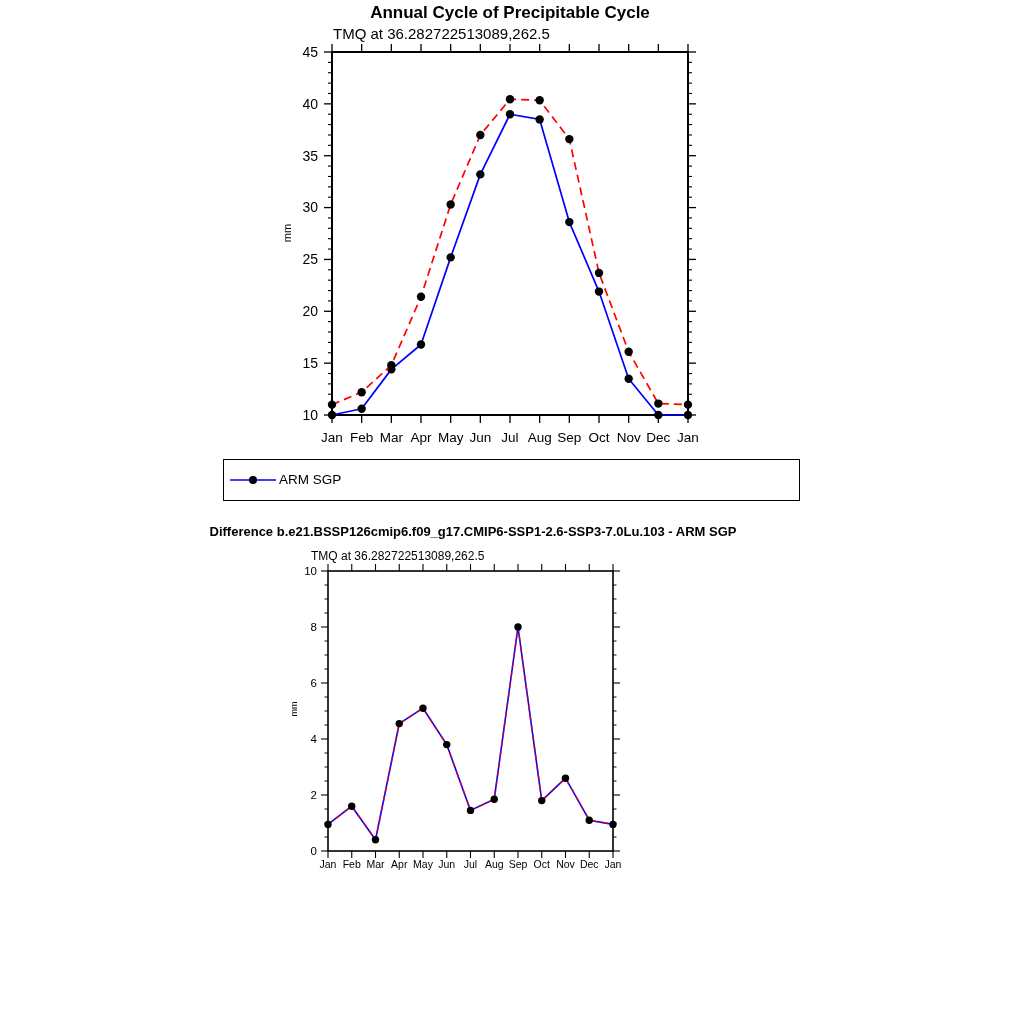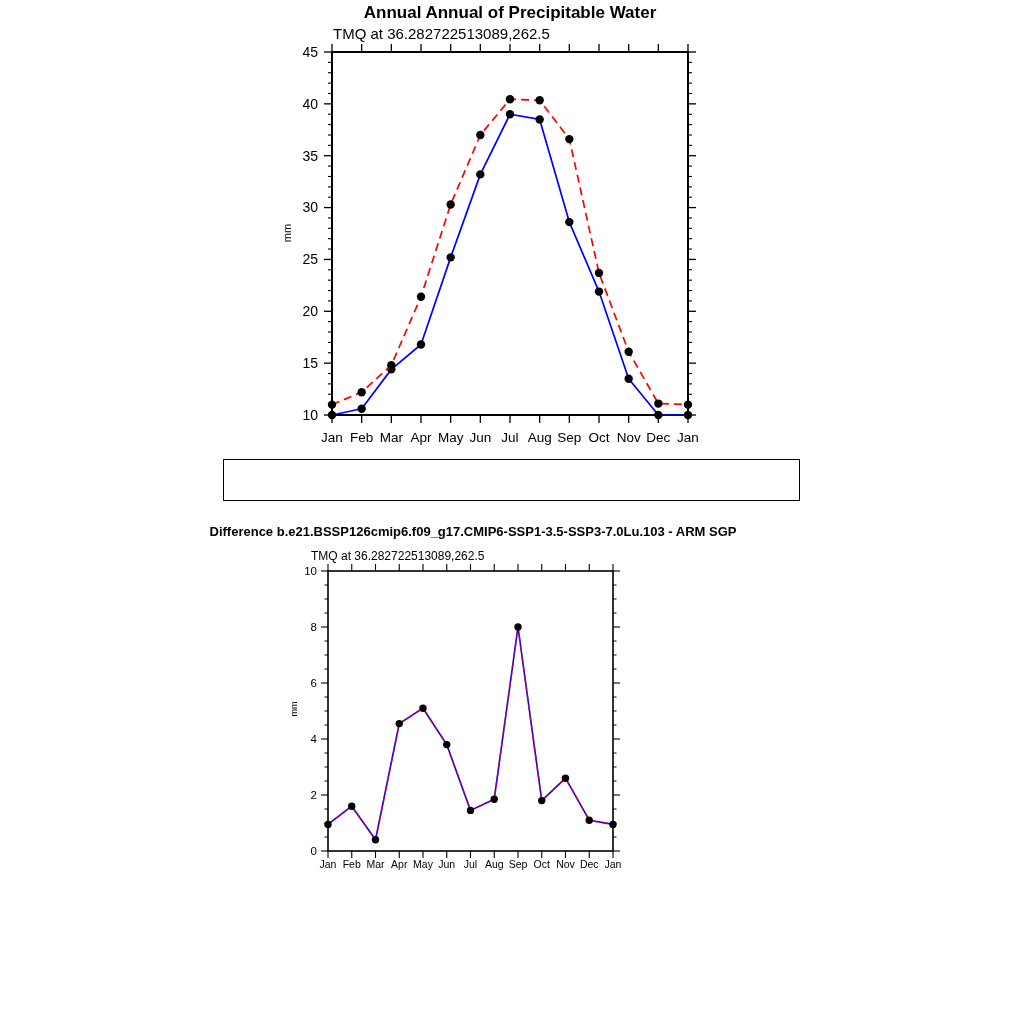--- a/index.html
+++ b/index.html
@@ -271,24 +271,31 @@
       <circle cx="446.75" cy="744.6" r="3.7" fill="#000000"></circle>
       <circle cx="470.5" cy="810.4" r="3.7" fill="#000000"></circle>
       <circle cx="494.25" cy="799.2" r="3.7" fill="#000000"></circle>
       <circle cx="518" cy="627" r="3.7" fill="#000000"></circle>
       <circle cx="541.75" cy="800.6" r="3.7" fill="#000000"></circle>
       <circle cx="565.5" cy="778.2" r="3.7" fill="#000000"></circle>
       <circle cx="589.25" cy="820.2" r="3.7" fill="#000000"></circle>
       <circle cx="613" cy="824.4" r="3.7" fill="#000000"></circle>
     </svg>
 
-  <div id="top-title" class="abs">Annual Annual of Precipitable Water</div>
+  <div id="top-title" class="abs">Annual Cycle of Precipitable Cycle</div>
   <div id="top-subtitle" class="abs">TMQ at 36.282722513089,262.5</div>
   <div id="top-ylabel" class="abs">mm</div>
 
   <div id="legend-box" class="abs">
+    <div class="legend-row">
+      <svg width="48" height="12">
+        <line x1="1" y1="6" x2="47" y2="6" stroke-width="1.6" stroke="#0000ff"></line>
+        <circle cx="24" cy="6" r="4" fill="#000000"></circle>
+      </svg>
+      <span>ARM SGP</span>
+    </div>
   </div>
 
-  <div id="bottom-title" class="abs">Difference b.e21.BSSP126cmip6.f09_g17.CMIP6-SSP1-3.5-SSP3-7.0Lu.103 - ARM SGP</div>
+  <div id="bottom-title" class="abs">Difference b.e21.BSSP126cmip6.f09_g17.CMIP6-SSP1-2.6-SSP3-7.0Lu.103 - ARM SGP</div>
   <div id="bottom-subtitle" class="abs">TMQ at 36.282722513089,262.5</div>
   <div id="bottom-ylabel" class="abs">mm</div>
 
 </div>
 
 </body></html>

